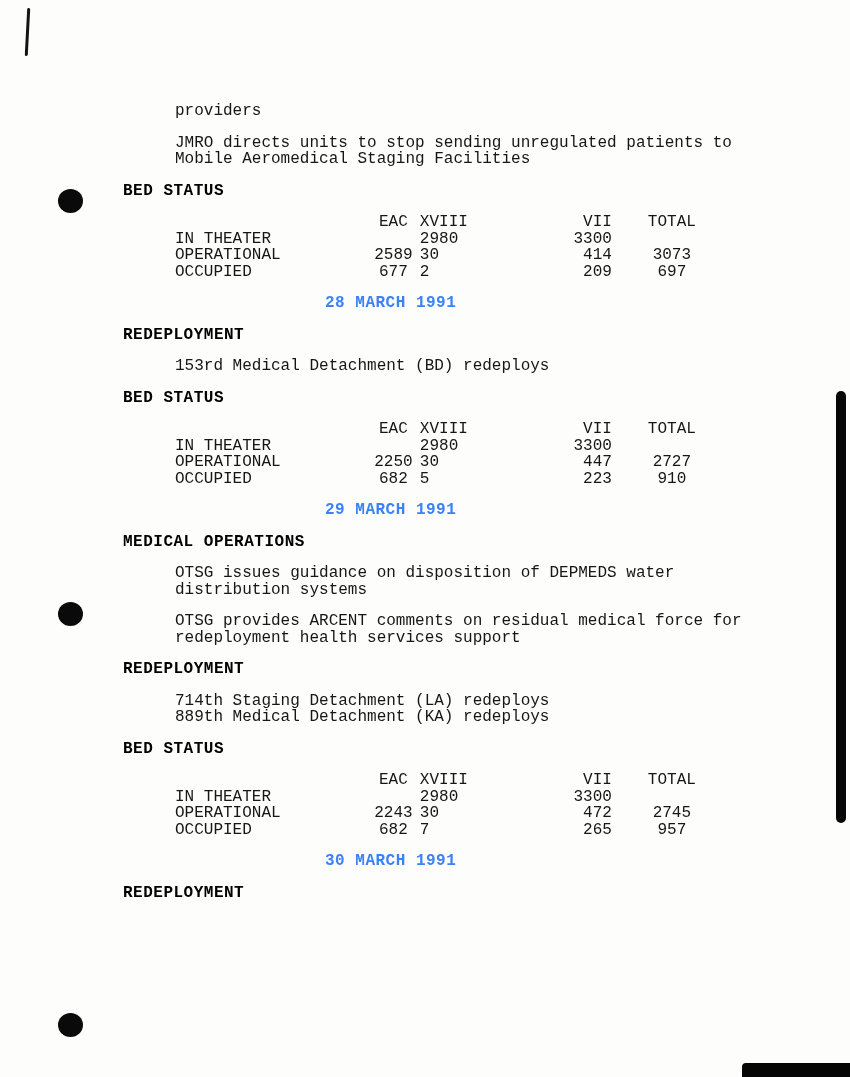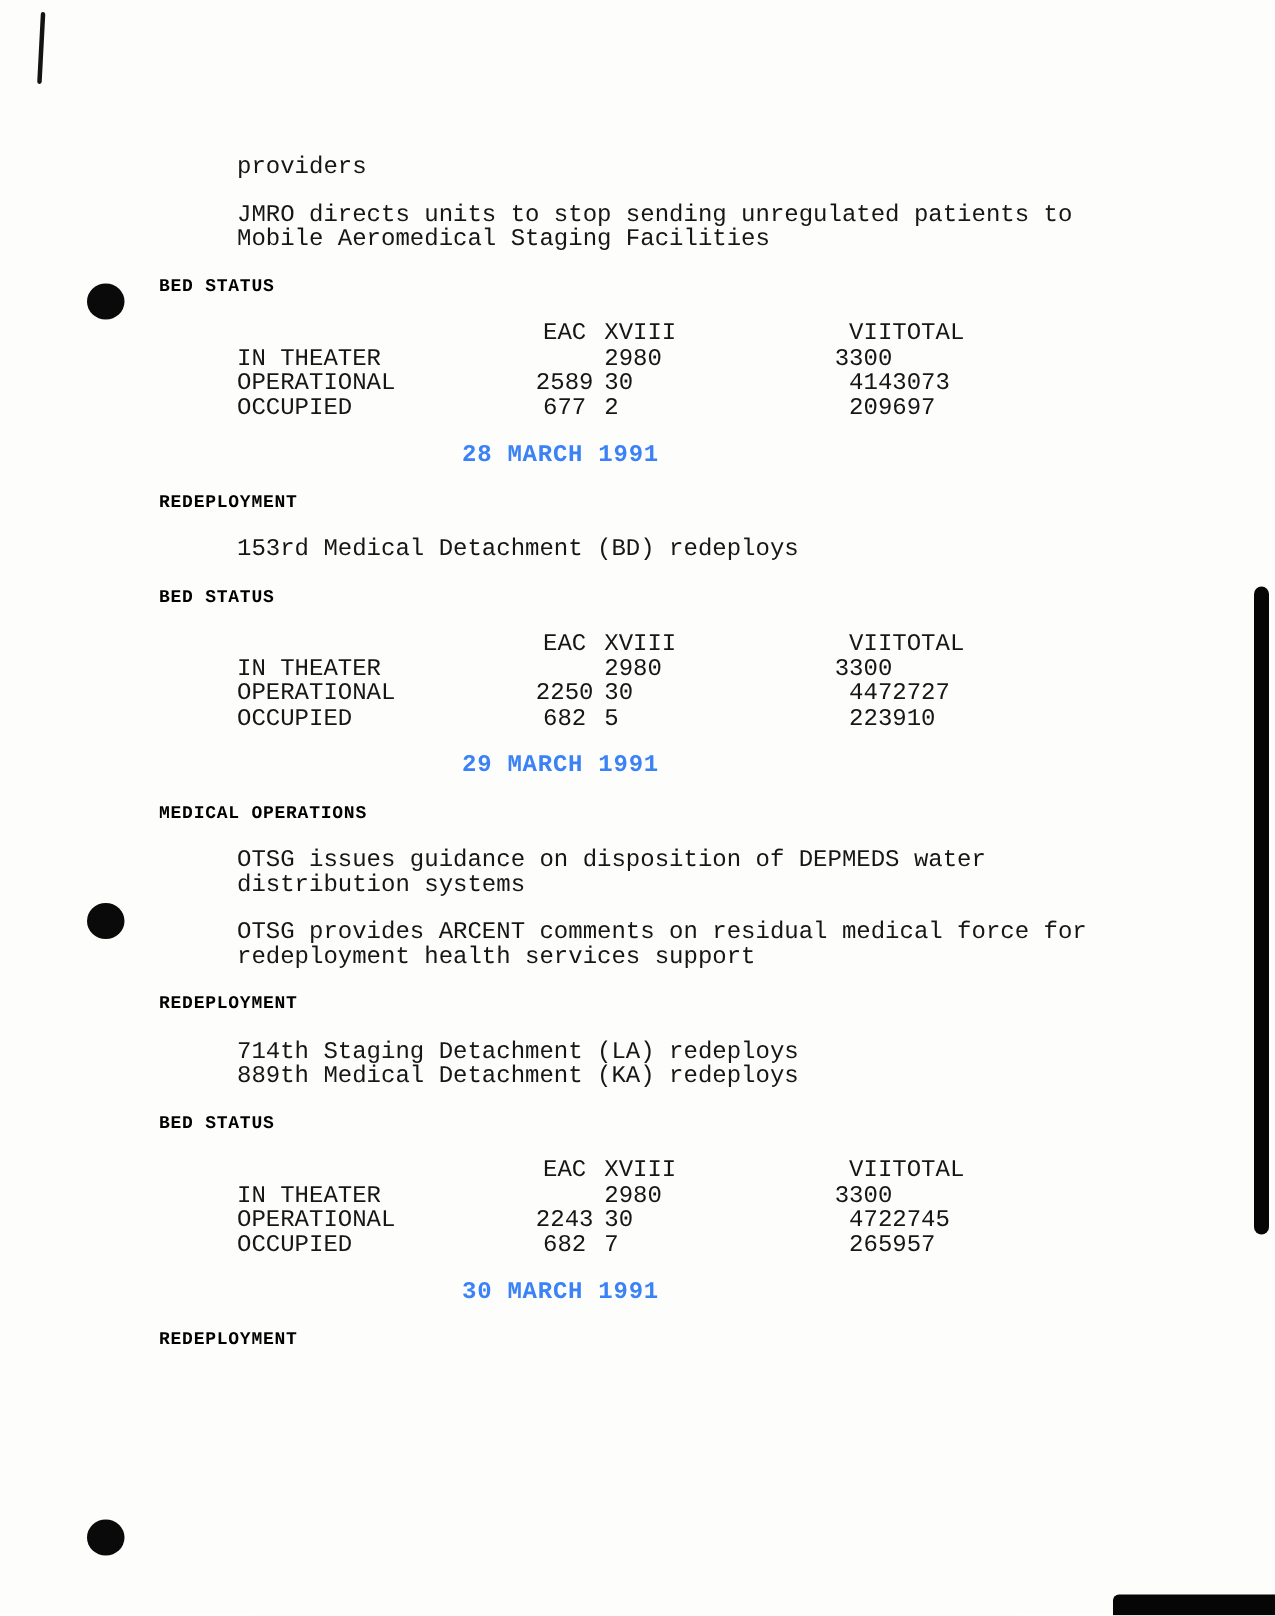--- a/index.html
+++ b/index.html
@@ -14,50 +14,50 @@
     overflow: hidden;
     font-family: "Liberation Mono", "DejaVu Sans Mono", monospace;
     font-size: 16px;
     line-height: 16.5px;
     color: #161616;
   }
 
   .content {
     position: absolute;
     top: 103px;
-    left: 106px;
+    left: 123px;
     width: 680px;
     font-family: Liberation Mono, monospace;
   }
 
   .block { margin-bottom: 15px; }
   .indent { margin-left: 52px; }
   .para { max-width: 59.5ch; }
 
   .heading {
     font-weight: bold;
-    font-size: 12px;
+    font-size: 16px;
     color: #000;
     letter-spacing: 0.5px;
   }
 
   .date-heading {
     font-weight: bold;
     color: #3b82f6;
     margin-left: 202px;
     letter-spacing: 0.5px;
   }
 
   .bed-table { margin-left: 52px; }
   .trow { display: flex; white-space: pre; }
   .c0 { width: 20ch; text-align: left; }
   .c1 { width: 5.5ch;  text-align: center; }
   .c2 { width: 12ch;   }
   .c3 { width: 8ch;    text-align: right; }
-  .c4 { width: 12.5ch; text-align: left; }
+  .c4 { width: 12.5ch; text-align: center; }
 
   
   .pen-mark {
     position: absolute; left: 26px; top: 8px;
     width: 3px; height: 48px; background: #141414;
     border-radius: 2px; transform: rotate(3deg);
   }
   .hole {
     position: absolute; width: 25px; height: 24px;
     background: #0a0a0a; border-radius: 50%;

